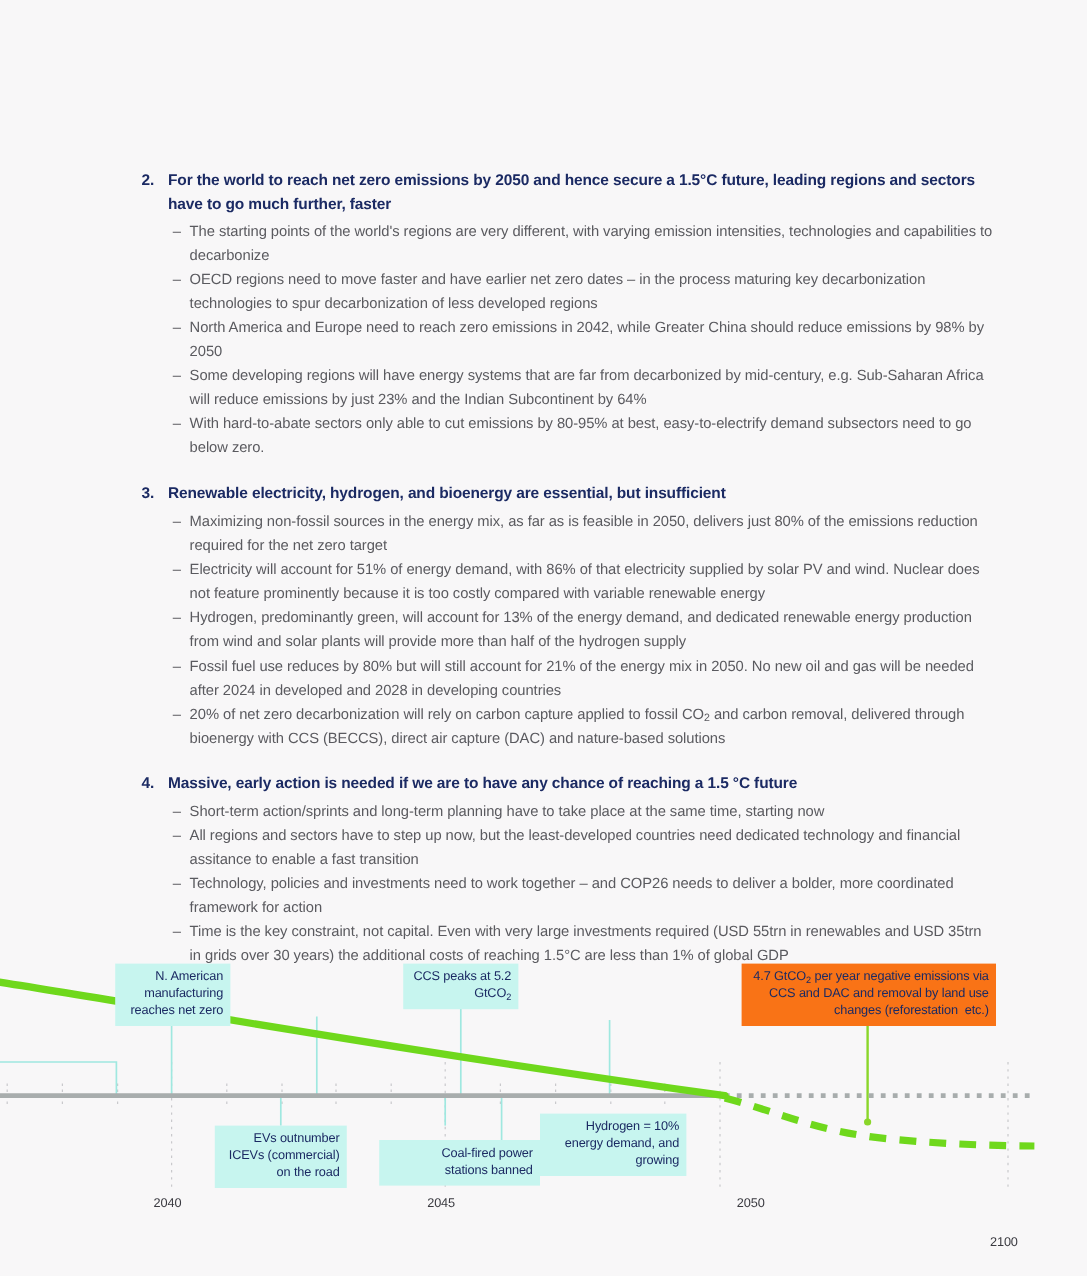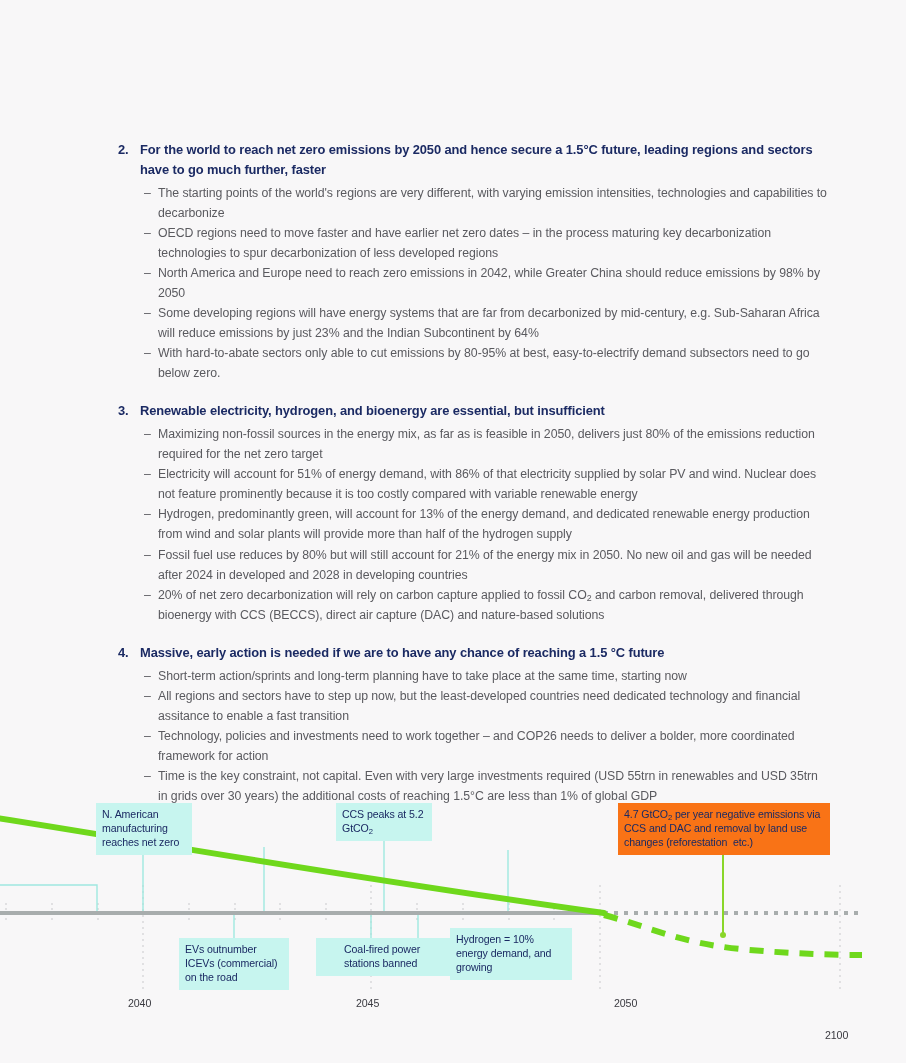--- a/index.html
+++ b/index.html
@@ -73,21 +73,21 @@
     left: 0;
     top: 775px;
     width: 906px;
     height: 288px;
   }
   .chart svg { display: block; }
 
   .box {
     position: absolute;
     box-sizing: border-box;
-    text-align: left;
+    text-align: right;
     color: #1b2a63;
     font-size: 10.6px;
     line-height: 1.32;
     padding: 5px 6px;
     letter-spacing: -0.1px;
   }
   .box.cyan  { background: #c7f5ef; }
   .box.green { background: #f97316; }
 
   .axis-label {
@@ -253,21 +253,21 @@
 
 
   <div class="box green" style="left:618px; top:28px; width:212px;">
     <span>4.7 GtCO<sub>2</sub> per year negative emissions via CCS and DAC and removal by land use changes (reforestation&nbsp; etc.)</span>
   </div>
 
   <div class="box cyan" style="left:179px; top:163px; width:110px;">
     <span>EVs outnumber ICEVs (commercial) on the road</span>
   </div>
 
-  <div class="box cyan" style="left:316px; top:163px; width:134px;padding-left:28px;">
+  <div class="box cyan" style="left:316px; top:175px; width:134px;padding-left:28px;">
     <span>Coal-fired power stations banned</span>
   </div>
 
   <div class="box cyan" style="left:450px; top:153px; width:122px;">
     <span>Hydrogen = 10% energy demand, and growing</span>
   </div>
 
   <div class="axis-label" style="left:128px; top:222px;">2040</div>
   <div class="axis-label" style="left:356px; top:222px;">2045</div>
   <div class="axis-label" style="left:614px; top:222px;">2050</div>

